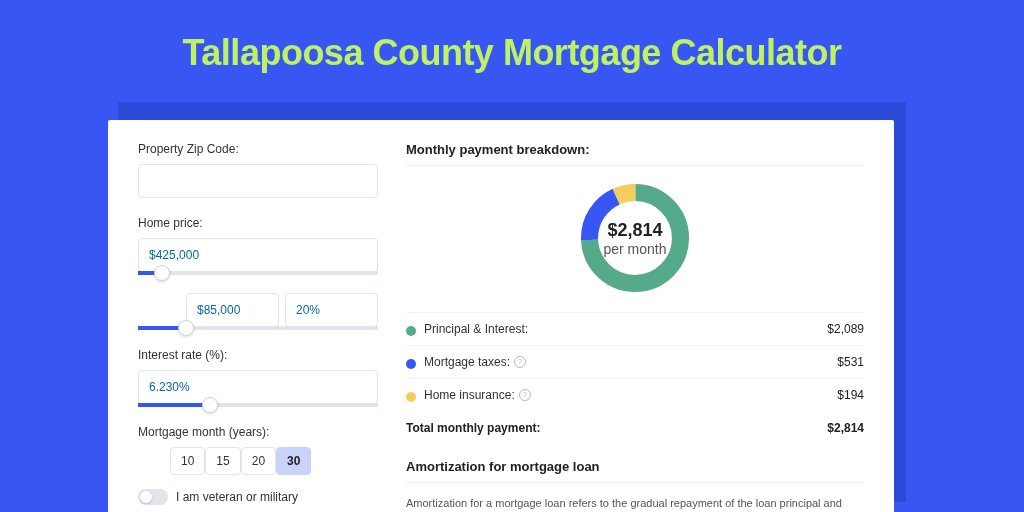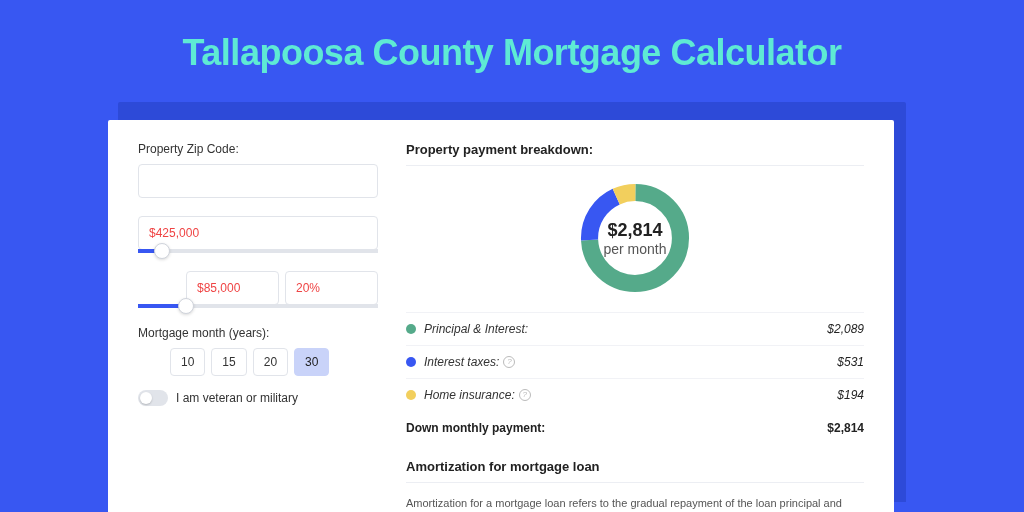--- a/index.html
+++ b/index.html
@@ -3,21 +3,21 @@
 <meta charset="utf-8">
 <style>
   * { box-sizing: border-box; margin: 0; padding: 0; }
   body {
     width: 1024px; height: 512px; overflow: hidden;
     background: #3857f2;
     font-family: -apple-system, BlinkMacSystemFont, "Segoe UI", Arial, sans-serif;
     color: #222;
   }
   .page-title {
-    color: #5eead4; text-align: center;
+    color: #bef264; text-align: center;
     font-size: 36px; font-weight: 800;
     padding-top: 32px; padding-bottom: 28px;
     letter-spacing: -0.5px;
   }
   .banner-shadow {
     background: #2d4ad8;
     width: 788px; height: 400px;
     margin: 0 auto; border-radius: 2px 2px 0 0;
     position: relative;
   }
@@ -26,65 +26,64 @@
     width: 786px; height: 400px;
     background: #fff; border-radius: 2px;
     padding: 22px 30px 0 30px;
     display: flex; gap: 28px;
   }
   .left { width: 240px; flex-shrink:0; }
   .right { flex: 1; }
   .lbl { font-size: 12px; color: #333; margin-bottom: 8px; display:block; }
   .inp {
     width: 100%; height: 34px; border:1px solid #e1e4ea;
-    border-radius: 4px; padding: 0 10px; font-size: 12px; color:#ef4444;
+    border-radius: 4px; padding: 0 10px; font-size: 12px; color:#0369a1;
     background:#fff;
   }
   .field { margin-bottom: 18px; position: relative; }
   .slider-track {
     height: 4px; background:#e1e4ea; position: relative;
     margin-top: -1px;
   }
   .slider-fill { height:4px; background:#3857f2; position:absolute; left:0; top:0; }
   .slider-thumb {
     width:16px; height:16px; border-radius:50%; background:#fff;
     border:1px solid #d0d4dc; position:absolute; top:-6px;
     box-shadow:0 1px 3px rgba(0,0,0,0.15);
     transform:translateX(-50%);
   }
   .row-split { display:flex; gap:6px;padding-left:48px; }
   .row-split > * { flex:1; }
-  .period-row { display:flex; gap:6px;padding-left:32px; }
+  .period-row { display:flex; gap:0;padding-left:32px; }
   .period-btn {
     border:1px solid #e1e4ea; background:#fff; font-size:12px;
     padding:6px 10px; border-radius:4px; cursor:pointer; color:#333;
   }
-  .period-btn.selected { background:#c9d3f9; border-color:#c9d3f9; color:#222; font-weight:400; }
+  .period-btn.selected { background:#c9d3f9; border-color:#c9d3f9; color:#222; font-weight:700; }
   .toggle-row { display:flex; align-items:center; gap:8px; font-size:12px; color:#333; margin-top:14px;}
   .toggle {
     width:30px; height:16px; background:#e1e4ea; border-radius:10px; position:relative;
   }
   .toggle-knob {
     width:12px; height:12px; background:#fff; border-radius:50%;
     position:absolute; top:2px; left:2px; box-shadow:0 1px 2px rgba(0,0,0,0.2);
   }
   .sec-title { font-size:13px; font-weight:700; margin-bottom:6px; }
   .sec-hr { height:1px; background:#eceef3; margin:8px 0 12px; }
   .donut-wrap { display:flex; justify-content:center; margin:6px 0 14px; }
   .donut { position:relative; width:120px; height:120px; }
   .donut-center {
     position:absolute; inset:0; display:flex; flex-direction:column;
     align-items:center; justify-content:center;
   }
   .donut-center .big { font-size:18px; font-weight:800; }
   .donut-center .sml { font-size:14px; color:#555; }
   .legend-row {
-    display:flex; align-items:center; font-size:12px; padding:9px 0;
+    display:flex; align-items:flex-end; font-size:12px; padding:9px 0;
     border-top:1px solid #f1f2f6;
-    font-style:italic;
   }
   .legend-row:last-of-type { border-bottom:1px solid #f1f2f6; }
   .dot { width:10px; height:10px; border-radius:50%; margin-right:8px; flex-shrink:0;}
   .legend-label { flex:1; display:flex; align-items:center; gap:4px; color:#333;}
   .legend-val { font-weight:400; }
   .total-row { display:flex; font-size:12px; font-weight:700; padding:10px 0; }
   .total-row .t-label { flex:1; }
   .info-icon {
     width:12px; height:12px; border:1px solid #bbb; border-radius:50%;
     font-size:8px; line-height:10px; text-align:center; color:#bbb;
@@ -101,38 +100,47 @@
   <div class="panel">
 
     <div class="left">
 
       <div class="field">
         <label class="lbl">Property Zip Code:</label>
         <input class="inp" value="" style="">
       </div>
 
       <div class="field">
+        <label class="lbl">Home price:</label>
         <input class="inp" value="$425,000" style="">
         <div class="slider-track">
           <div class="slider-fill" style="width:10%"></div>
           <div class="slider-thumb" style="left:10%"></div>
         </div>
       </div>
 
       <div class="field">
         <div class="row-split">
           <input class="inp" value="$85,000" style="">
           <input class="inp" value="20%" style="">
         </div>
         <div class="slider-track">
           <div class="slider-fill" style="width:20%"></div>
           <div class="slider-thumb" style="left:20%"></div>
         </div>
       </div>
 
+      <div class="field">
+        <label class="lbl">Interest rate (%):</label>
+        <input class="inp" value="6.230%" style="">
+        <div class="slider-track">
+          <div class="slider-fill" style="width:30%"></div>
+          <div class="slider-thumb" style="left:30%"></div>
+        </div>
+      </div>
 
       <div class="field" style="margin-bottom:10px;">
         <label class="lbl">Mortgage month (years):</label>
         <div class="period-row">
           <button class="period-btn">10</button>
           <button class="period-btn">15</button>
           <button class="period-btn">20</button>
           <button class="period-btn selected">30</button>
         </div>
       </div>
@@ -140,21 +148,21 @@
       <div class="toggle-row">
         <div class="toggle">
           <div class="toggle-knob"></div>
         </div>
         <span>I am veteran or military</span>
       </div>
 
     </div>
 
     <div class="right">
-      <div class="sec-title">Property payment breakdown:</div>
+      <div class="sec-title">Monthly payment breakdown:</div>
       <div class="sec-hr"></div>
 
       <div class="donut-wrap">
         <div class="donut">
           <svg viewBox="0 0 42 42" width="120" height="120">
             <circle cx="21" cy="21" r="15.915" fill="none" stroke="#55aa8a" stroke-width="6" stroke-dasharray="74.2 25.8" stroke-dashoffset="25"></circle>
             <circle cx="21" cy="21" r="15.915" fill="none" stroke="#3857f2" stroke-width="6" stroke-dasharray="18.9 81.1" stroke-dashoffset="50.8"></circle>
             <circle cx="21" cy="21" r="15.915" fill="none" stroke="#f2cf5d" stroke-width="6" stroke-dasharray="6.9 93.1" stroke-dashoffset="31.9"></circle>
           </svg>
           <div class="donut-center">
@@ -167,36 +175,36 @@
       <div class="legend-row">
         <span class="dot" style="background:#55aa8a"></span>
         <span class="legend-label">
             <span>Principal &amp; Interest:</span>
           </span>
         <span class="legend-val">$2,089</span>
       </div>
       <div class="legend-row">
         <span class="dot" style="background:#3857f2"></span>
         <span class="legend-label">
-          <span>Interest taxes:</span>
+          <span>Mortgage taxes:</span>
           <span class="info-icon">?</span>
         </span>
         <span class="legend-val">$531</span>
       </div>
       <div class="legend-row">
         <span class="dot" style="background:#f2cf5d"></span>
         <span class="legend-label">
           <span>Home insurance:</span>
           <span class="info-icon">?</span>
         </span>
         <span class="legend-val">$194</span>
       </div>
 
       <div class="total-row">
-        <span class="t-label">Down monthly payment:</span>
+        <span class="t-label">Total monthly payment:</span>
         <span>$2,814</span>
       </div>
 
       <div class="amort-block">
         <div class="sec-title">Amortization for mortgage loan</div>
         <div class="sec-hr"></div>
         <div class="amort-text">Amortization for a mortgage loan refers to the gradual repayment of the loan principal and interest over a specified</div>
       </div>
     </div>
 

